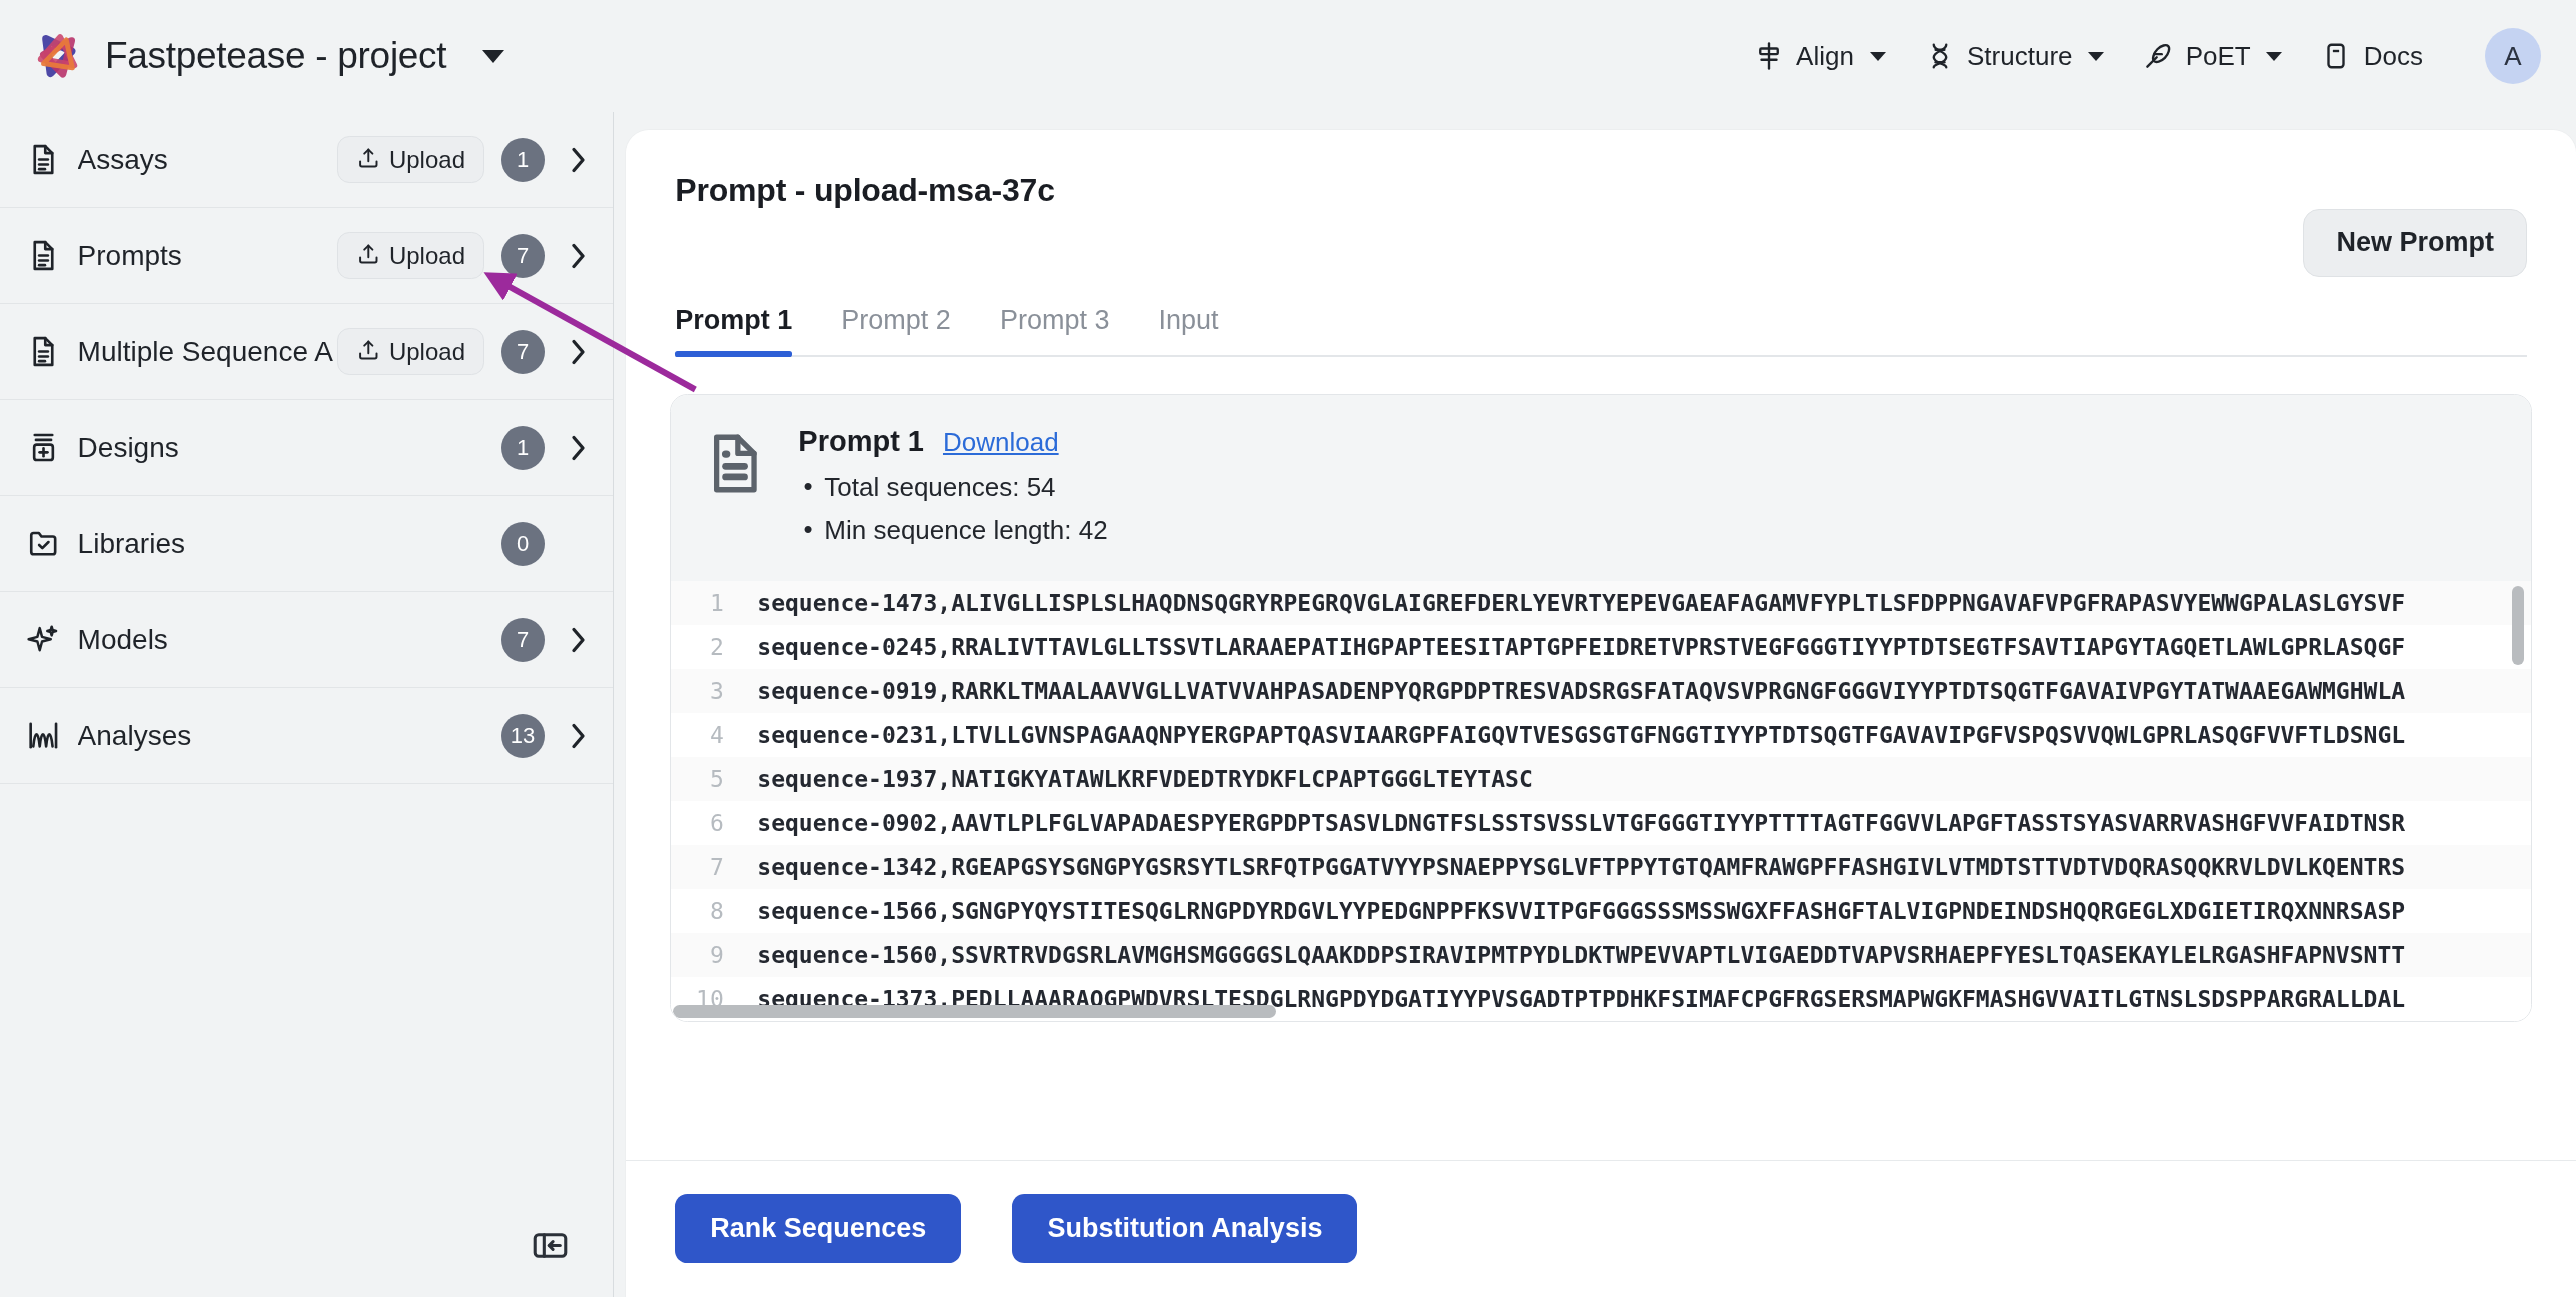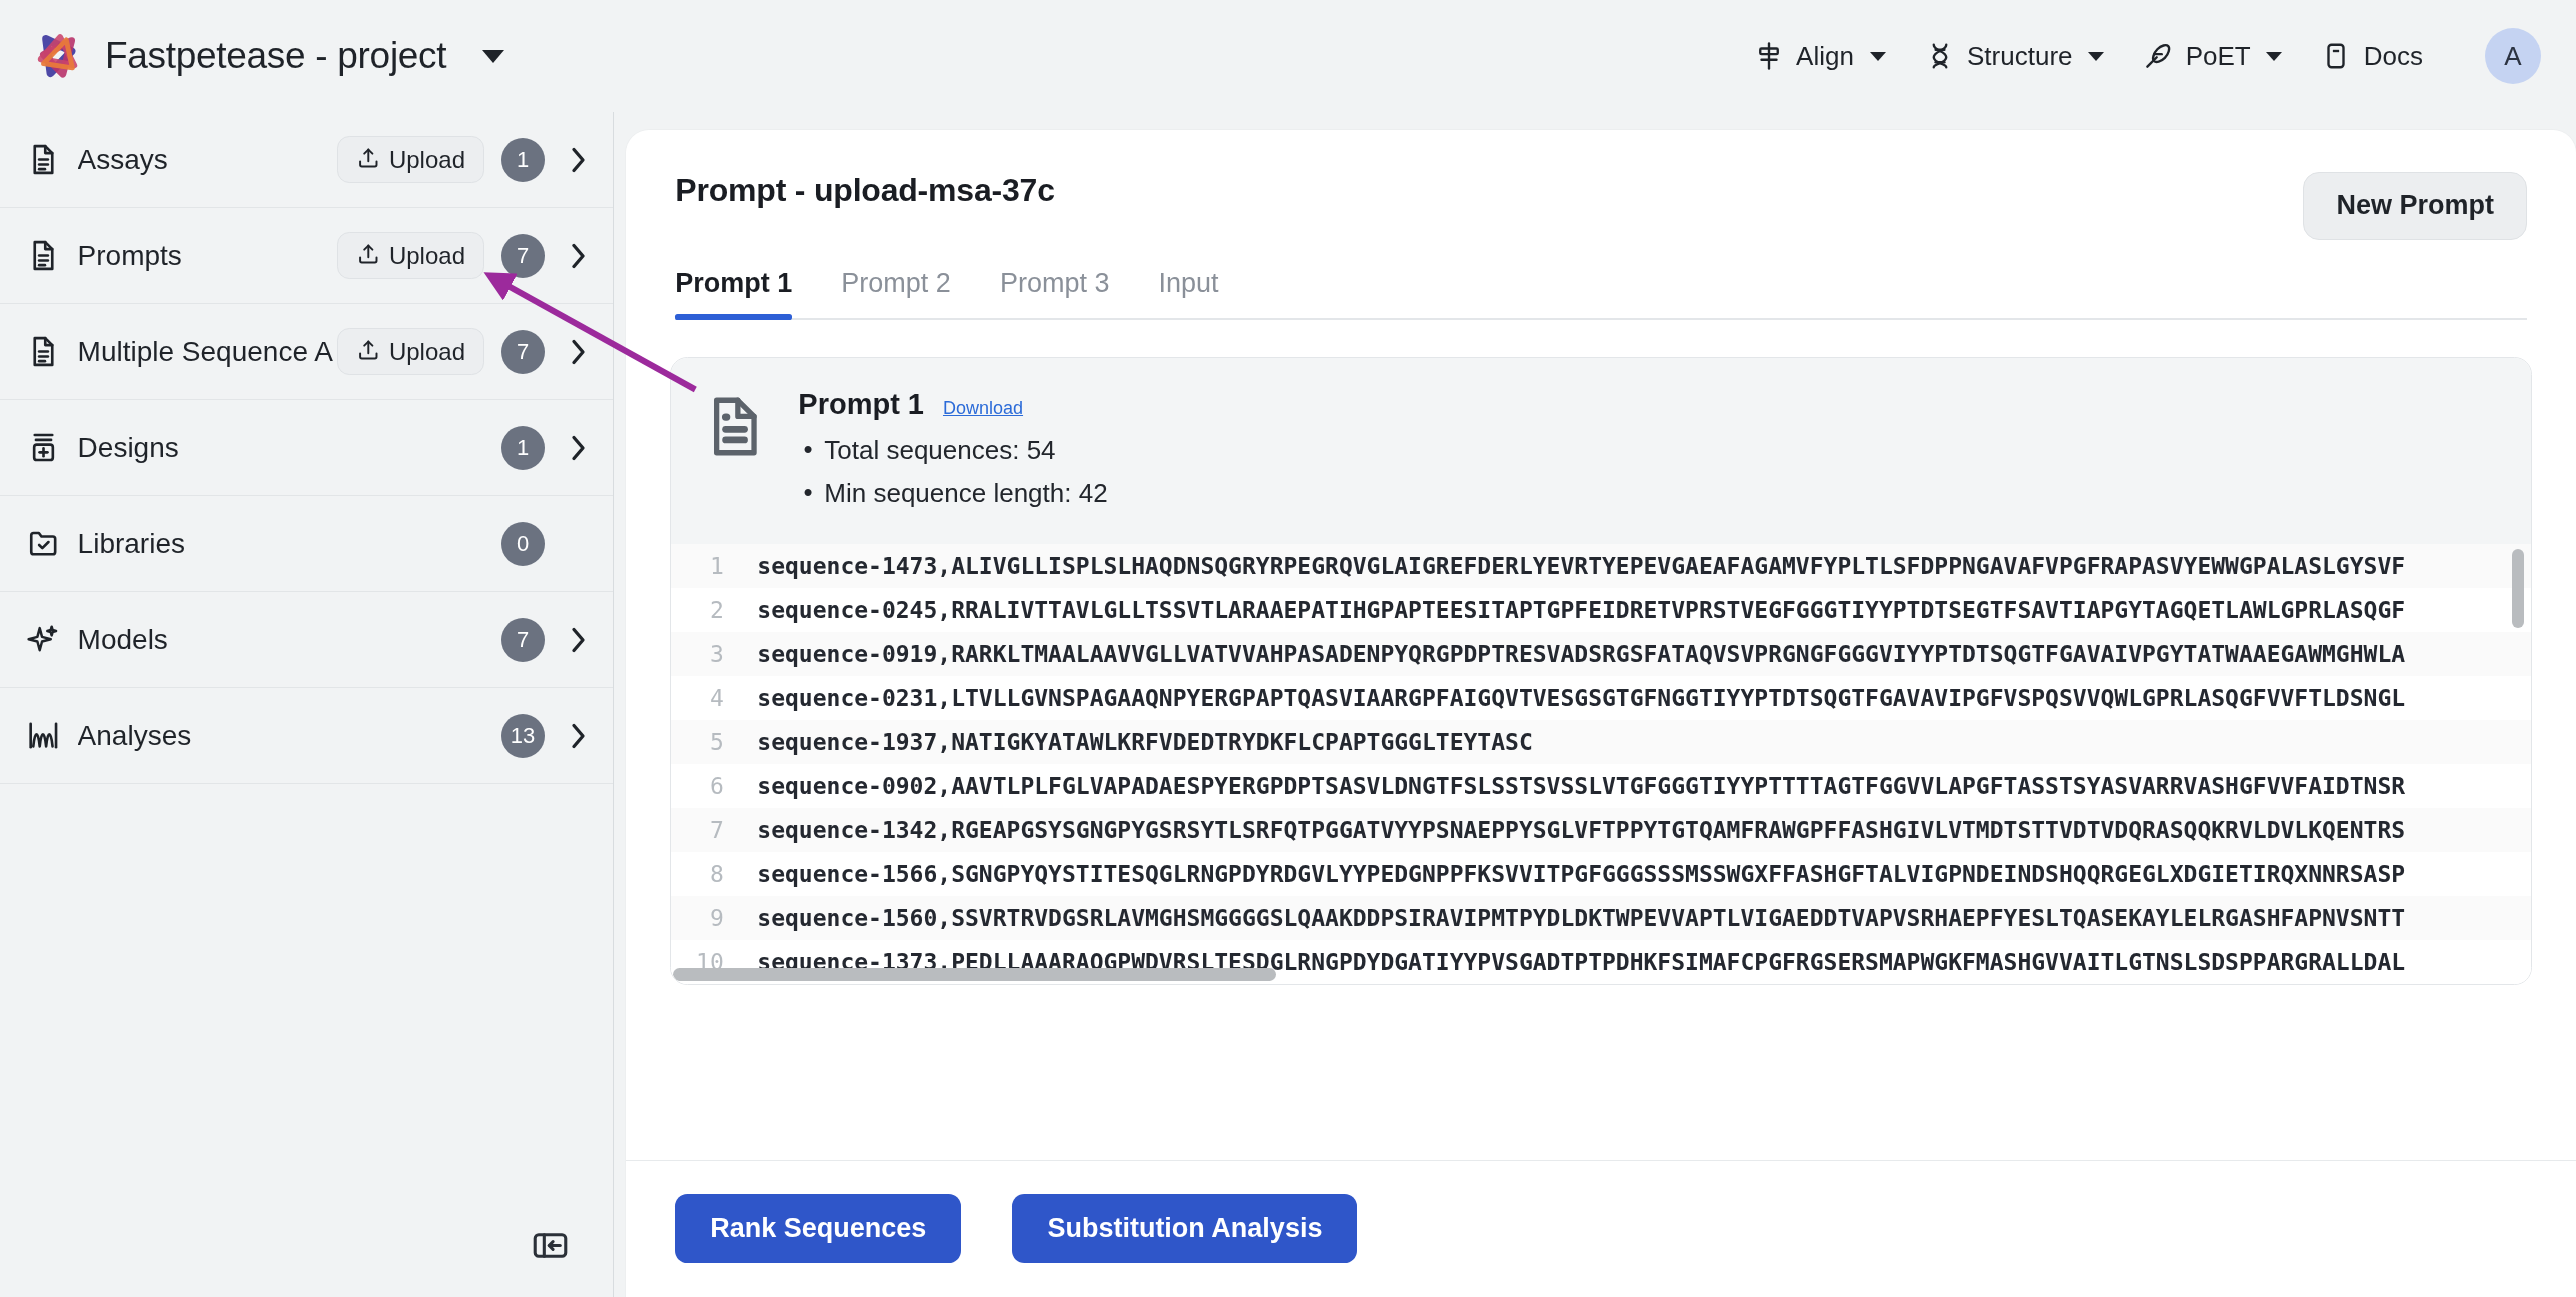--- a/index.html
+++ b/index.html
@@ -106,21 +106,21 @@
     background: #ffffff;
     border-radius: 23px 23px 0 0;
     margin-left: 12.3px;
     flex: 1; min-height: 0;
     display: flex; flex-direction: column;
     position: relative;
     box-shadow: 0 0 0 0.9px rgba(0,0,0,0.02);
   }
   .panel-head {
     padding: 42px 49px 0 49px;
-    display: flex; align-items: flex-start;
+    display: flex; align-items: flex-start; flex-direction: column;
   }
   .panel-title { font-size: 32px; font-weight: 700; color: #1a1d23; letter-spacing: -0.2px; }
   .new-prompt-btn {
     margin-left: auto;
     background: #eceef0; border: 1.8px solid #dfe2e5; border-radius: 16px;
     padding: 17.5px 32px; font-size: 27px; font-weight: 700; color: #1f2329;
     cursor: pointer; white-space: nowrap;
   }
   .tabs {
     margin: 28px 49px 0 49px;
@@ -143,21 +143,21 @@
   }
   .seq-info {
     background: #f3f5f6; display: flex; gap: 30px;
     padding: 30px 35px 30px 30px;
   }
   .seq-info .doc-ico { width: 67px; height: 67px; flex: 0 0 67px; margin-top: 5.3px; }
   .seq-info .doc-ico svg { width: 67px; height: 67px; }
   .seq-info-body { flex: 1; min-width: 0; }
   .seq-info-title-row { display: flex; align-items: baseline; gap: 19px; }
   .seq-info-title { font-size: 29px; font-weight: 700; color: #1a1d23; }
-  .dl-link { font-size: 18px; color: #2b6bd8; text-decoration: underline; cursor: pointer; }
+  .dl-link { font-size: 26px; color: #2b6bd8; text-decoration: underline; cursor: pointer; }
   .seq-ul { margin-top: 8.8px; list-style: none; }
   .seq-ul li {
     font-size: 26px; color: #22262c; line-height: 1.63;
     position: relative; padding-left: 26px; white-space: nowrap;
   }
   .seq-ul li::before {
     content: "•"; position: absolute; left: 5.3px; top: -0.9px; font-size: 26px; color:#22262c;
   }
 
   .seq-rows { position: relative; background: #fdfdfd; overflow: hidden; }

